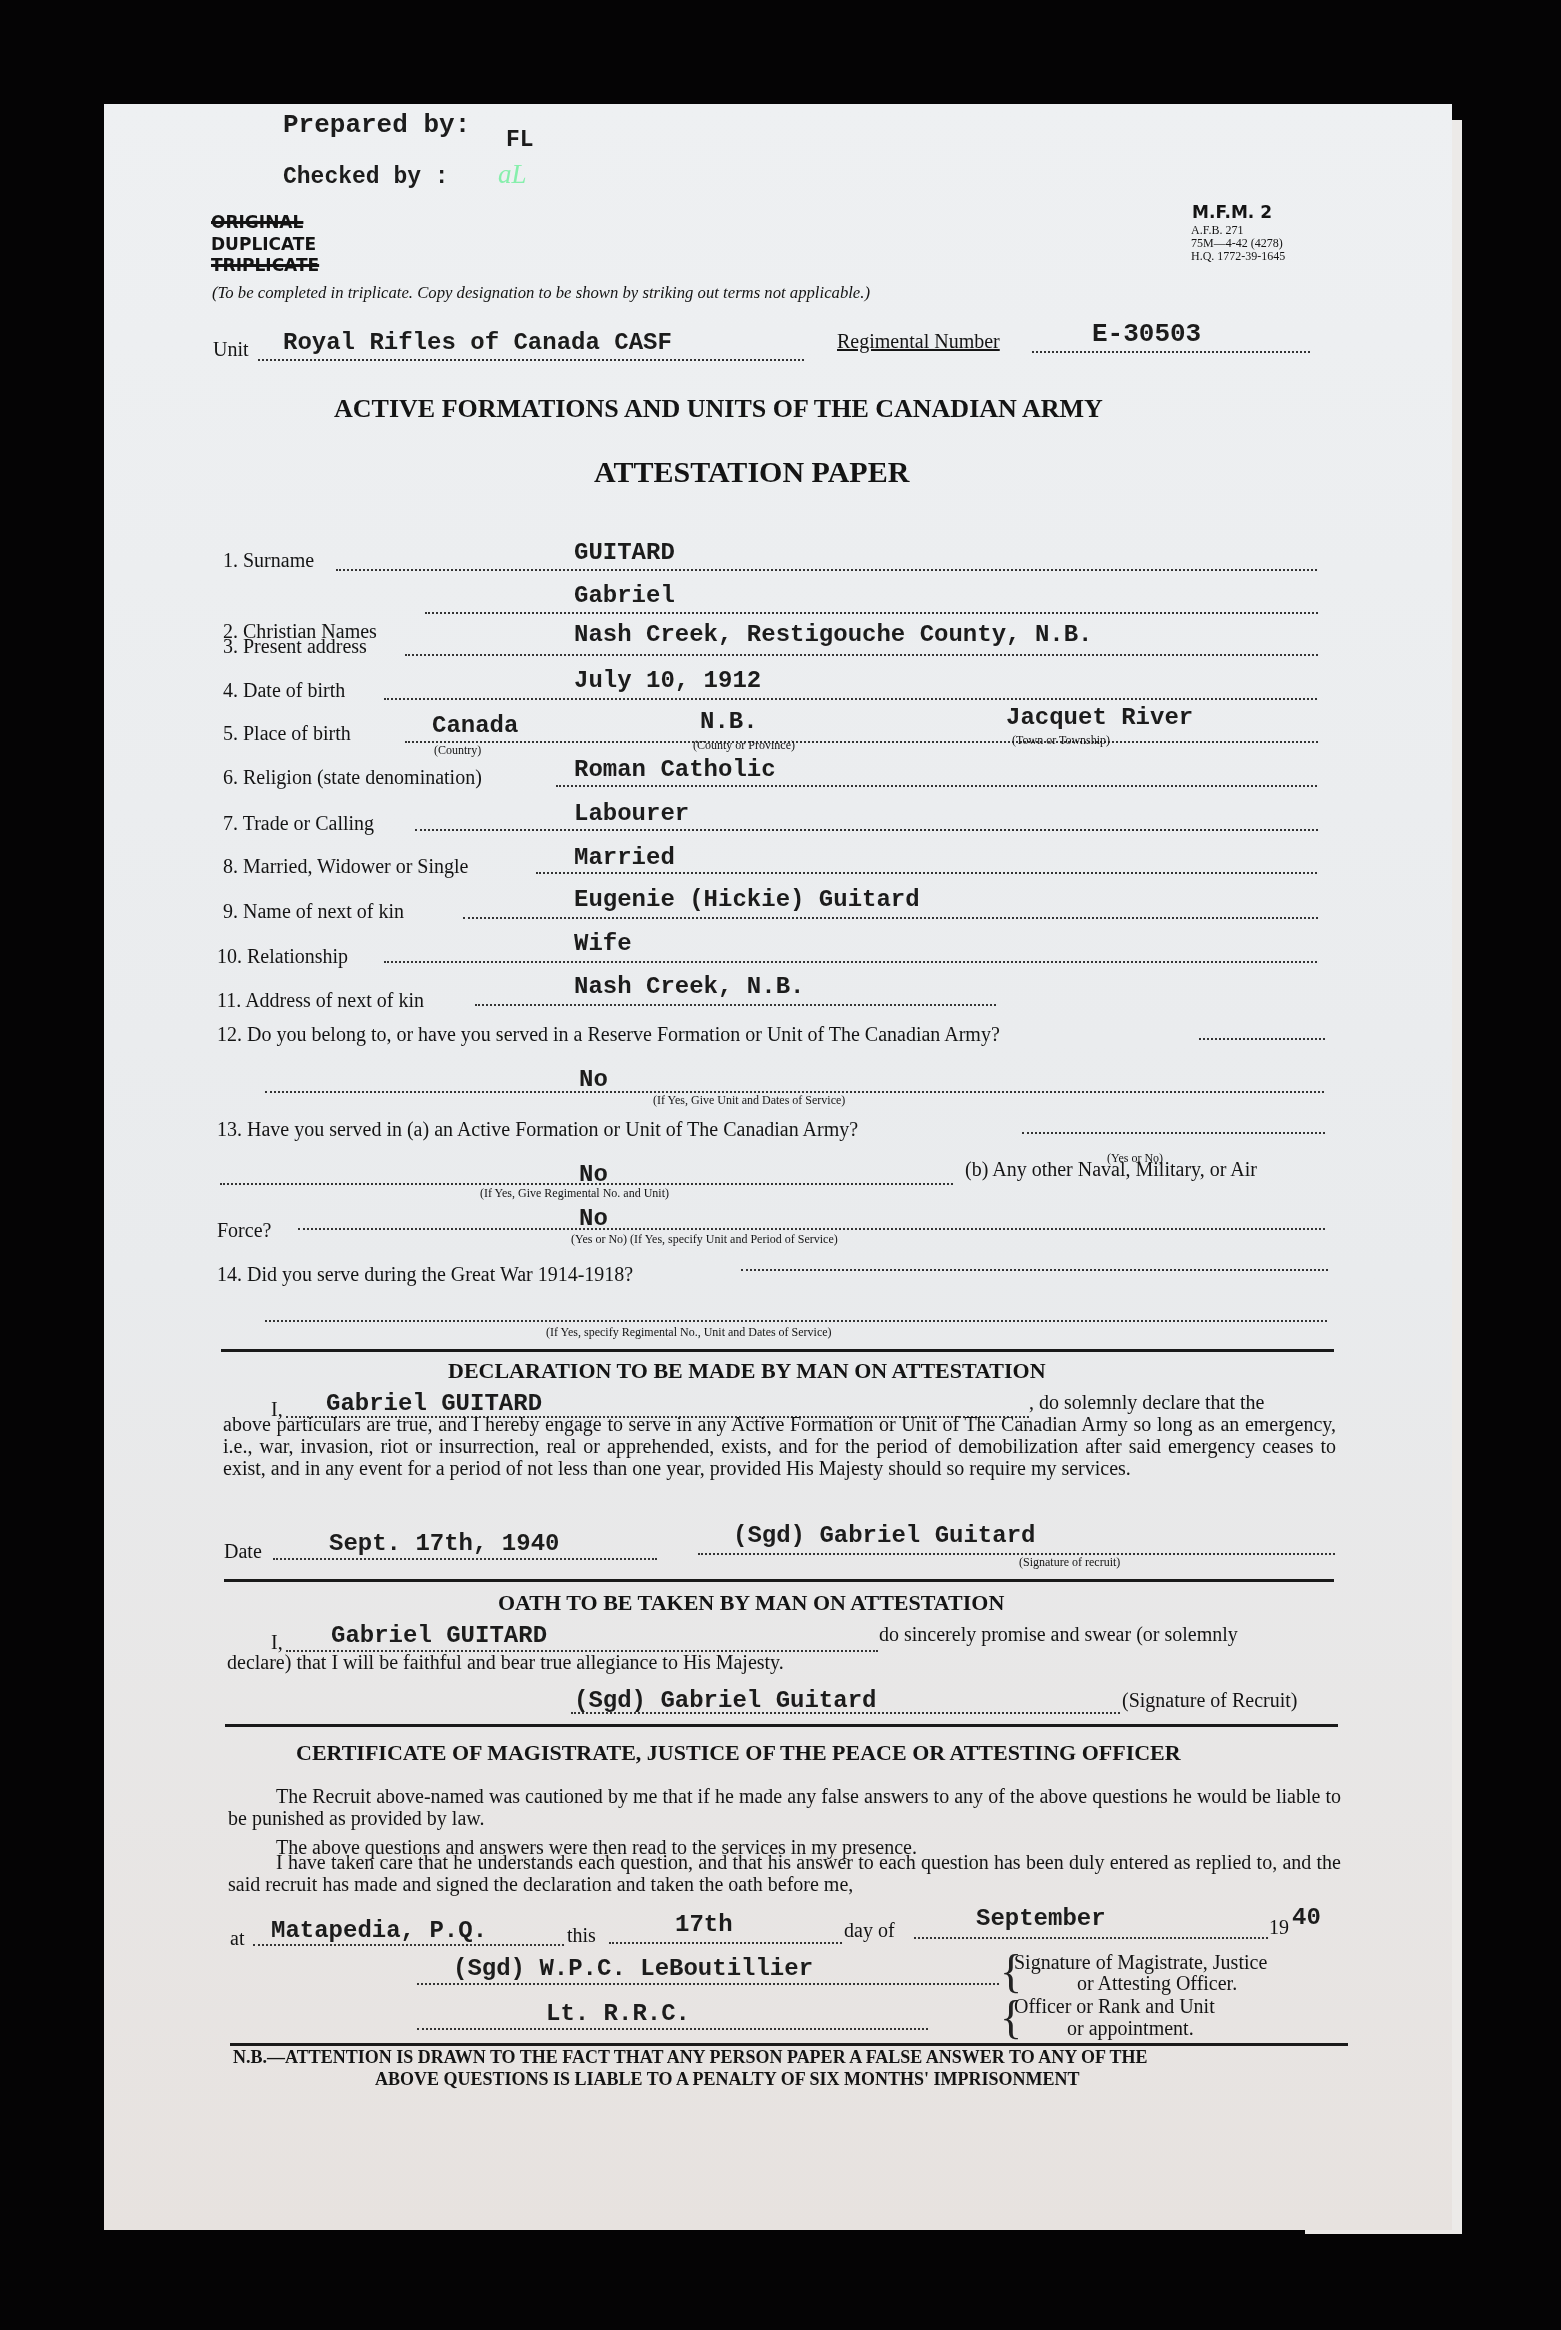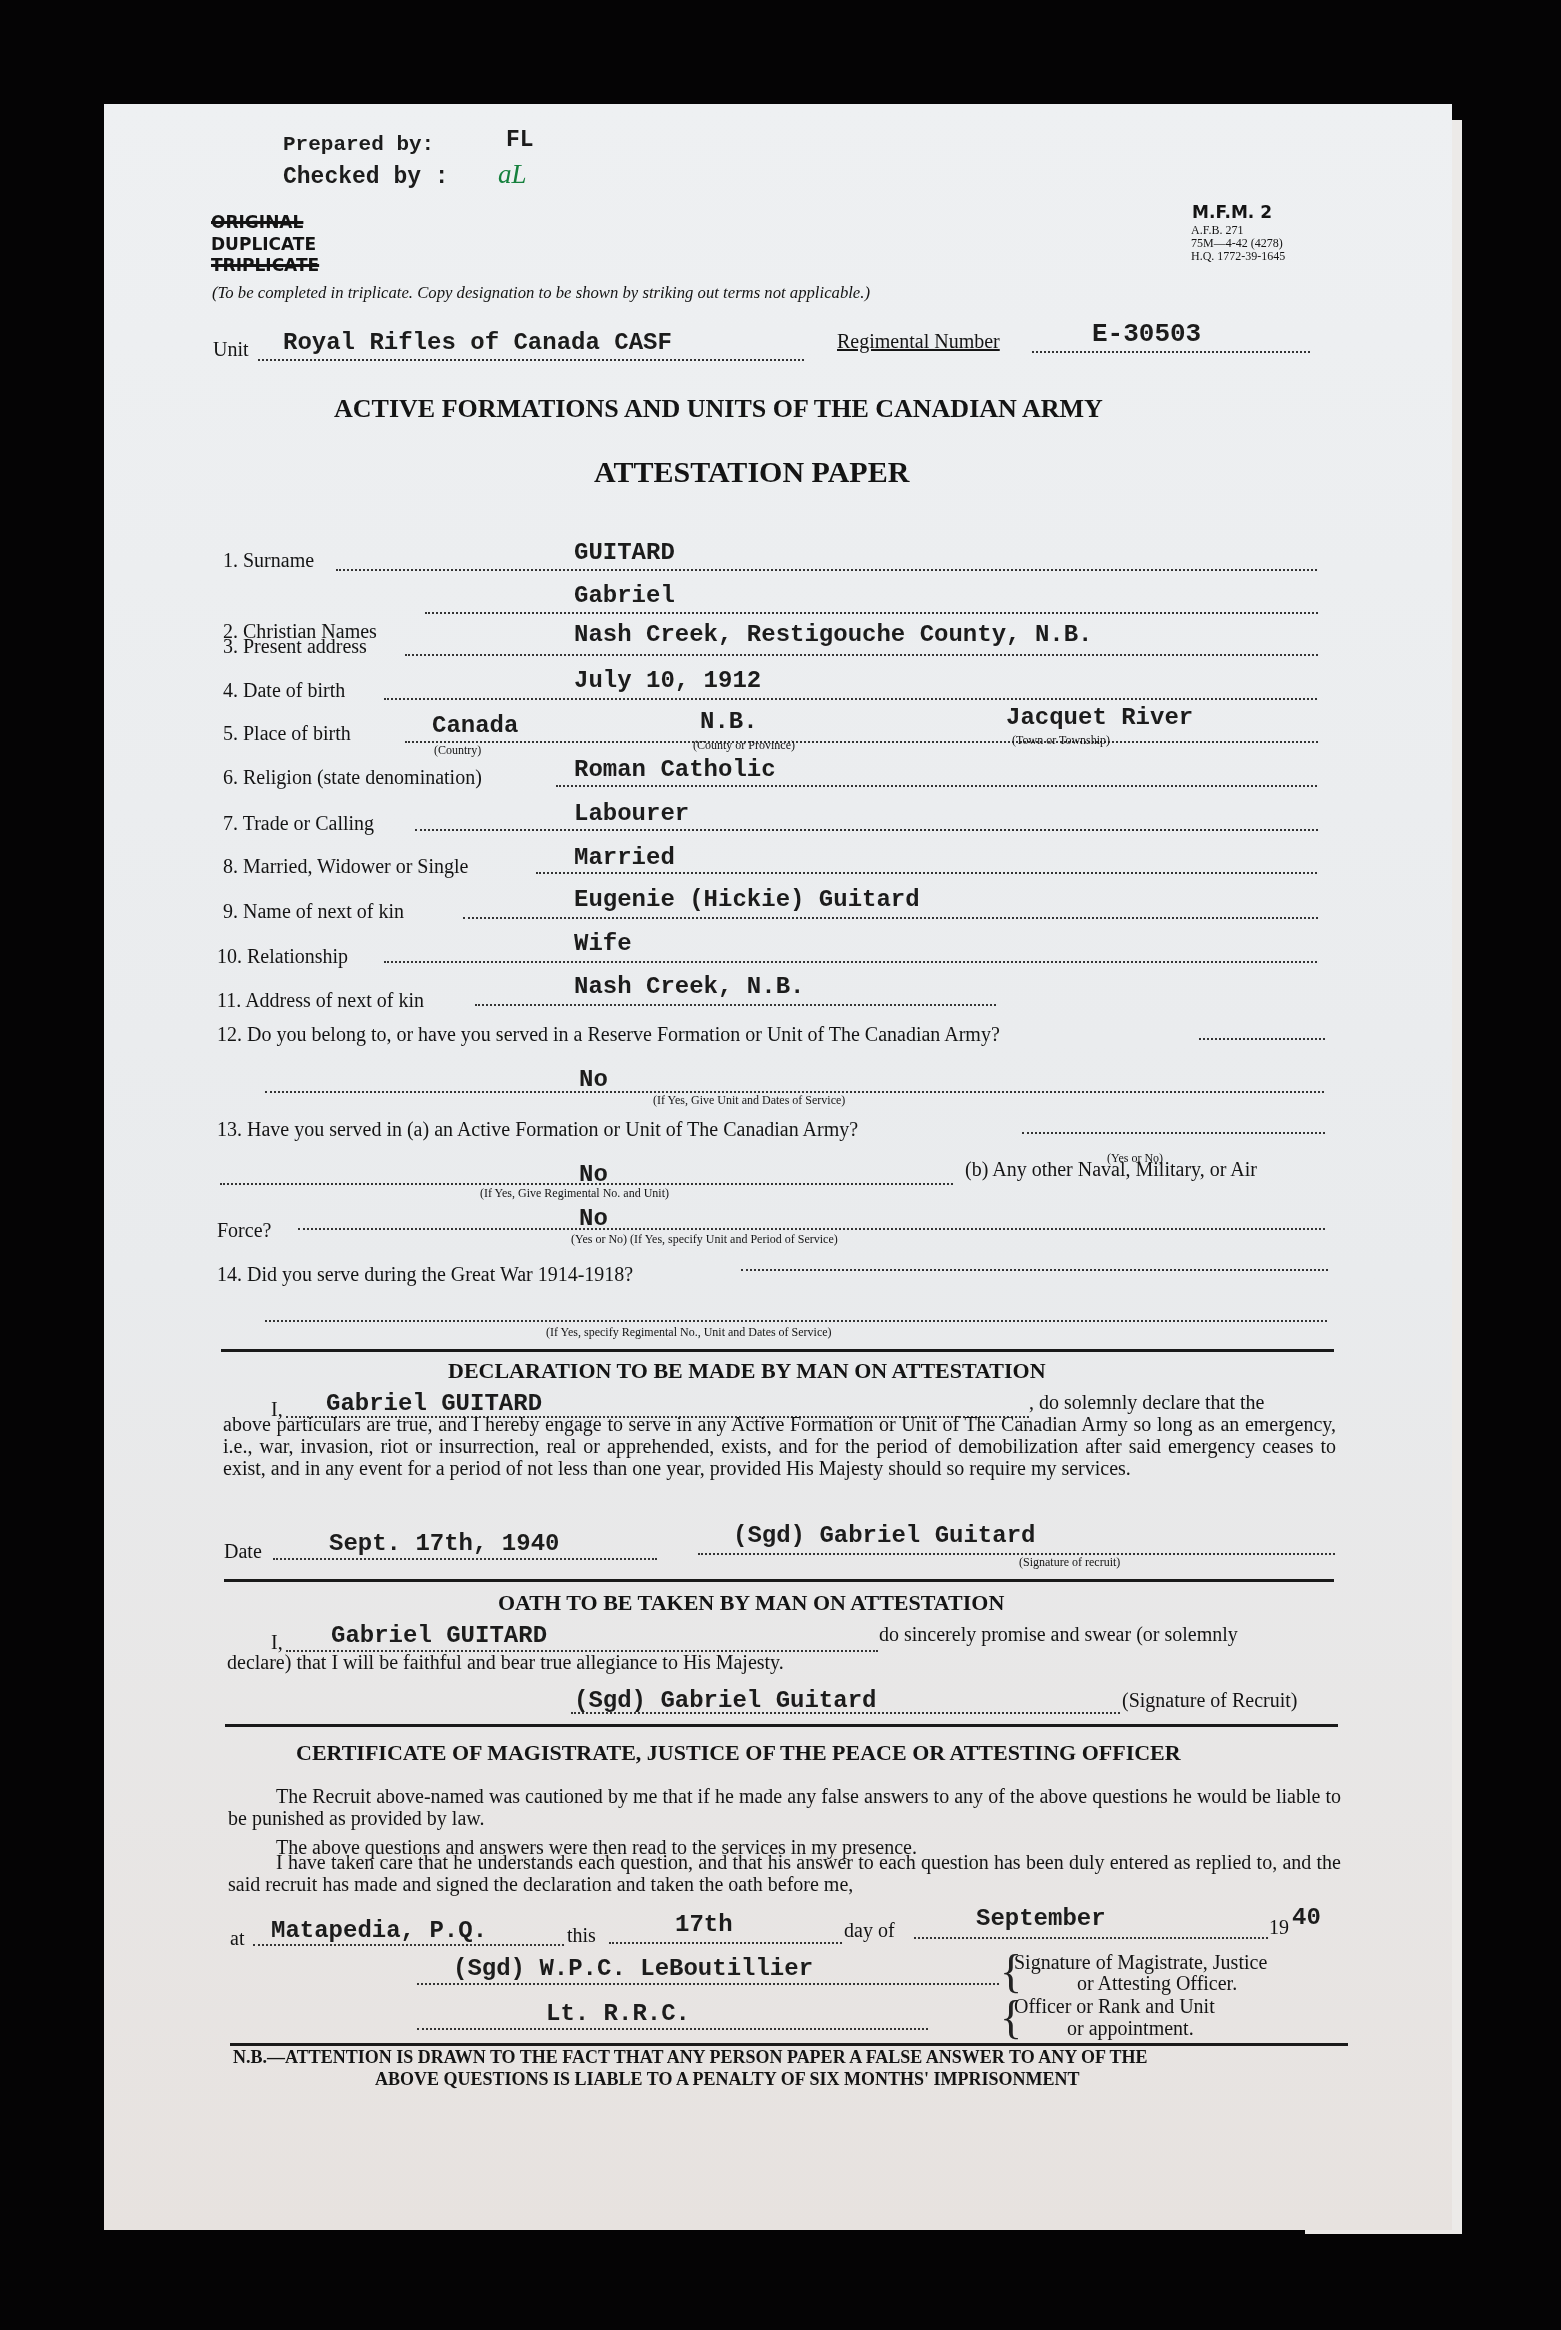--- a/index.html
+++ b/index.html
@@ -21,24 +21,24 @@
   .head { font-weight:bold; }
   .para { font-size:20px; line-height:22px; white-space:normal; text-align:justify; }
   .brace { position:absolute; font-size:46px; line-height:46px; color:#222; }
 </style>
 </head>
 <body>
 
 <div class="paper-back"></div>
 <div class="paper"></div>
 
-<div class="abs mono" style="left:283px;top:133px;font-size:21px;">Prepared by:</div>
+<div class="abs mono" style="left:283px;top:110px;font-size:26px;">Prepared by:</div>
 <div class="abs mono" style="left:506px;top:127px;font-size:23px;text-align:right;">FL</div>
 <div class="abs mono" style="left:283px;top:164px;font-size:23px;">Checked by :</div>
-<div class="abs serif" style="left:498px;top:159px;font-size:27px;font-style:italic;color:#15803d;">aL</div>
+<div class="abs serif" style="left:498px;top:159px;font-size:27px;font-style:italic;color:#86efac;">aL</div>
 
 <div class="abs sans strike" style="left:211px;top:212px;font-size:17px;">ORIGINAL</div>
 <div class="abs sans" style="left:211px;top:234px;font-size:17px;">DUPLICATE</div>
 <div class="abs sans strike" style="left:211px;top:255px;font-size:17px;">TRIPLICATE</div>
 <div class="abs serif" style="left:212px;top:283px;font-size:16.7px;font-style:italic;">(To be completed in triplicate.  Copy designation to be shown by striking out terms not applicable.)</div>
 
 <div class="abs sans" style="left:1192px;top:202px;font-size:17px;">M.F.M. 2</div>
 <div class="abs serif" style="left:1191px;top:223px;font-size:12px;">A.F.B. 271</div>
 <div class="abs serif" style="left:1191px;top:236px;font-size:12px;">75M—4-42 (4278)</div>
 <div class="abs serif" style="left:1191px;top:249px;font-size:12px;">H.Q. 1772-39-1645</div>

